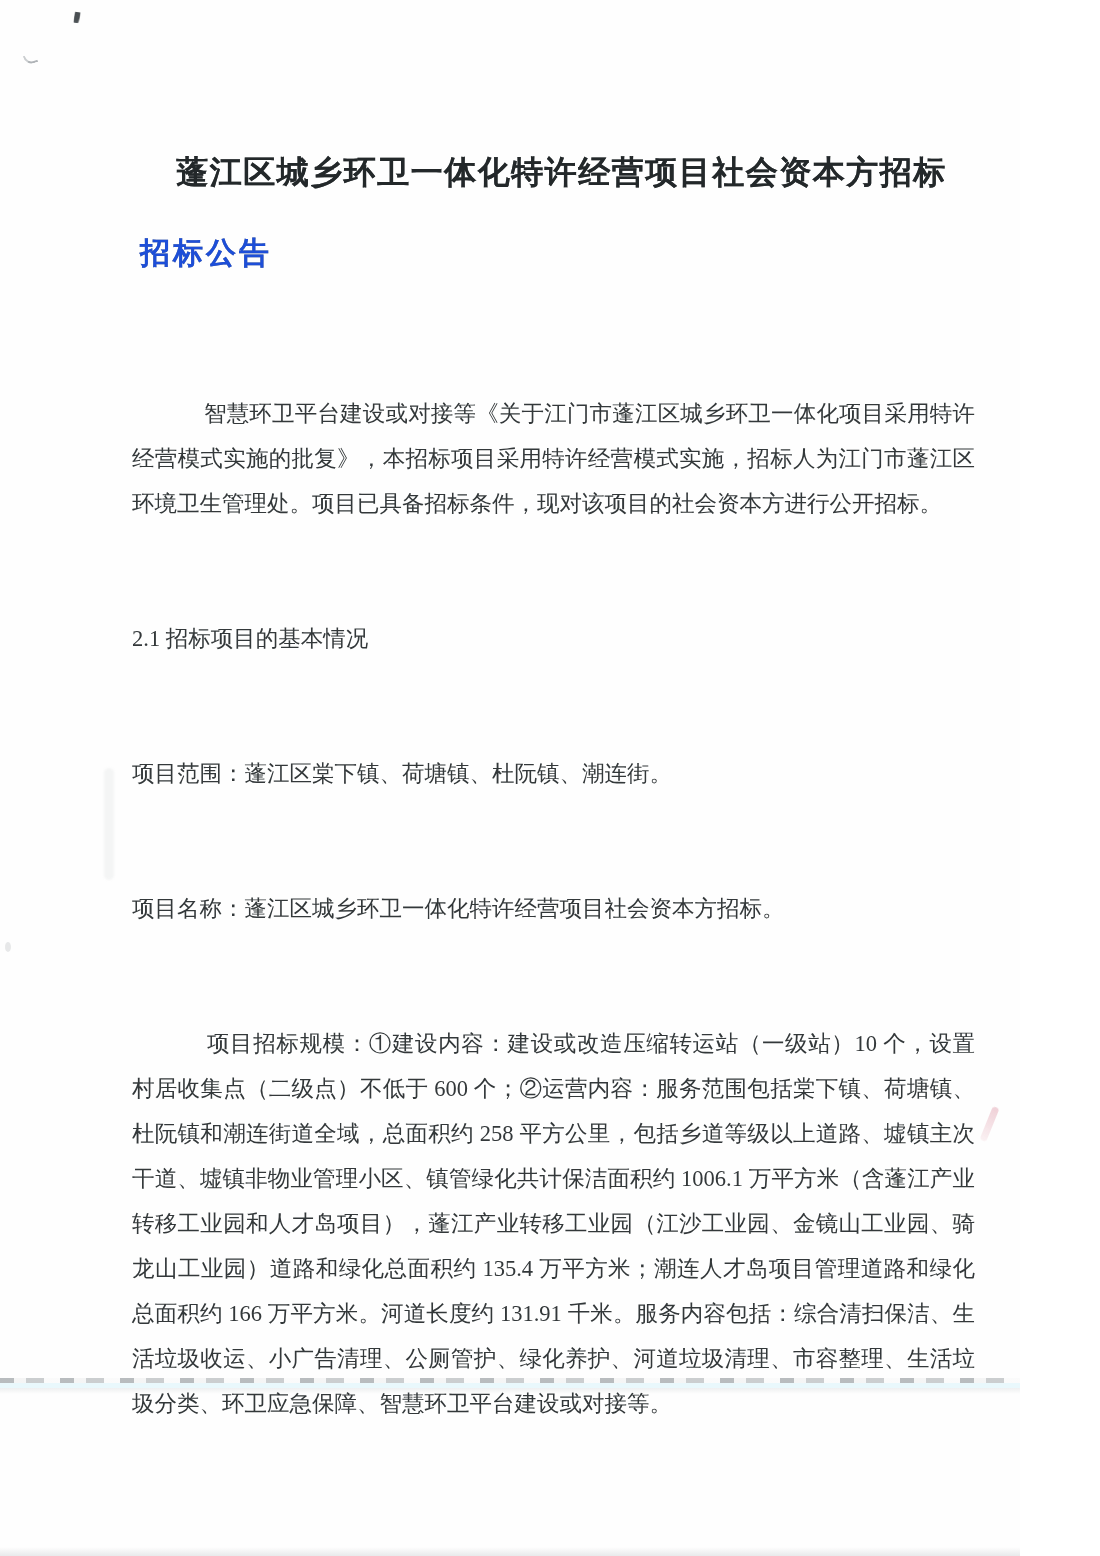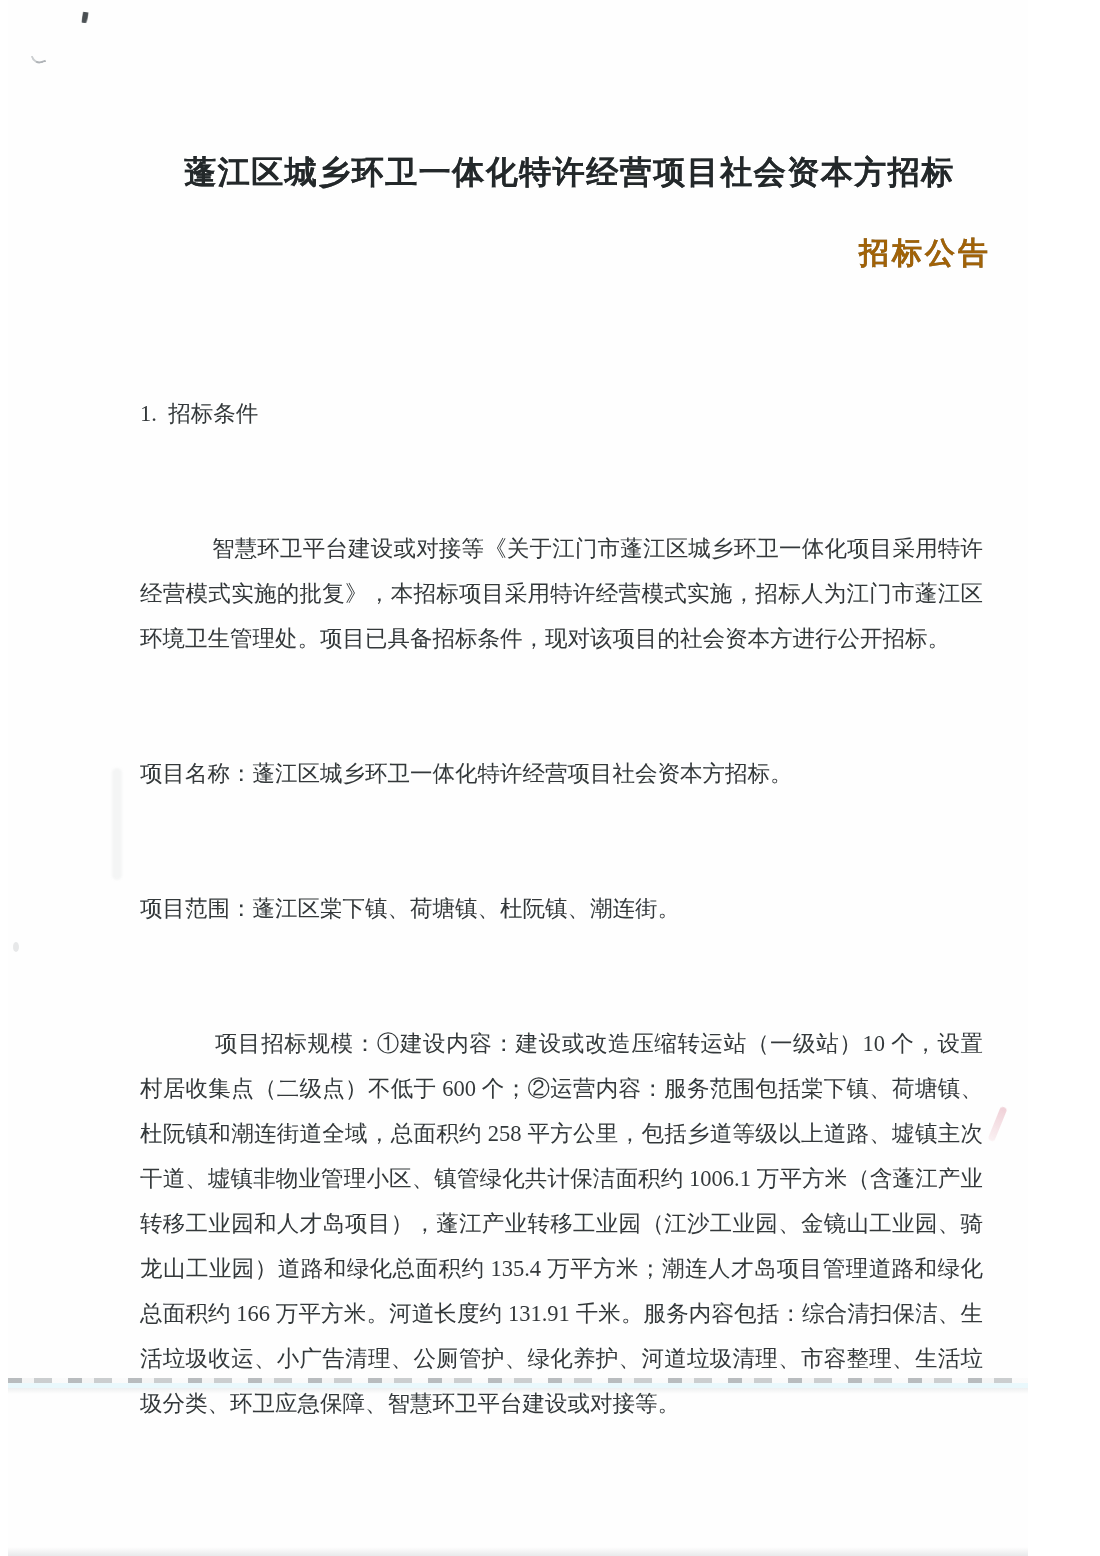--- a/index.html
+++ b/index.html
@@ -2,30 +2,30 @@
 <html><head>
 <meta charset="utf-8">
 <style>
   html,body{margin:0;padding:0;}
   body{
     width:1100px;height:1556px;
     background:#ffffff;
     font-family:"Liberation Serif","DejaVu Serif",serif;
     overflow:hidden;position:relative;
   }
-  .page{position:absolute;left:8px;top:0;width:1020px;height:1556px;overflow:hidden;background:#fefefe;}
+  .page{position:absolute;left:0;top:0;width:1020px;height:1556px;overflow:hidden;background:#fefefe;}
   .doc-title{
     position:absolute;left:140px;top:153px;width:843px;
     text-align:center;font-size:32px;font-weight:bold;color:#23282a;
     letter-spacing:1.5px;line-height:38px;
     text-shadow:0 0 0.6px rgba(30,35,38,.7);
   }
   .doc-subtitle{
     position:absolute;left:140px;top:236px;width:843px;
-    text-align:right;font-size:30px;font-weight:bold;color:#a16207;
+    text-align:left;font-size:30px;font-weight:bold;color:#1d4ed8;
     letter-spacing:3px;line-height:34px;
     text-shadow:0 0 0.5px rgba(40,48,45,.6);
   }
   .body-text{
     position:absolute;left:132px;top:301px;width:843px;
     font-size:22.5px;line-height:45px;color:#33383a;
     text-align:justify;text-justify:inter-ideograph;
     white-space:pre-wrap;
   }
   .body-text > div{margin:0;padding:0;}
@@ -80,24 +80,24 @@
 </style>
 </head>
 <body>
 
 <div class="page">
 
   <div class="doc-title">蓬江区城乡环卫一体化特许经营项目社会资本方招标</div>
   <div class="doc-subtitle">招标公告</div>
 
   <div class="body-text">
-    <div class="h-num">1.  招标条件</div>
     <div class="para-lg">智慧环卫平台建设或对接等《关于江门市蓬江区城乡环卫一体化项目采用特许经营模式实施的批复》，本招标项目采用特许经营模式实施，招标人为江门市蓬江区环境卫生管理处。项目已具备招标条件，现对该项目的社会资本方进行公开招标。</div>
+    <div class="h-num">2.1 招标项目的基本情况</div>
+    <div class="item-line">项目范围：蓬江区棠下镇、荷塘镇、杜阮镇、潮连街。</div>
     <div class="item-line">项目名称：蓬江区城乡环卫一体化特许经营项目社会资本方招标。</div>
-    <div class="item-line">项目范围：蓬江区棠下镇、荷塘镇、杜阮镇、潮连街。</div>
     <div class="para-item">项目招标规模：①建设内容：建设或改造压缩转运站（一级站）10 个，设置村居收集点（二级点）不低于 600 个；②运营内容：服务范围包括棠下镇、荷塘镇、杜阮镇和潮连街道全域，总面积约 258 平方公里，包括乡道等级以上道路、墟镇主次干道、墟镇非物业管理小区、镇管绿化共计保洁面积约 1006.1 万平方米（含蓬江产业转移工业园和人才岛项目），蓬江产业转移工业园（江沙工业园、金镜山工业园、骑龙山工业园）道路和绿化总面积约 135.4 万平方米；潮连人才岛项目管理道路和绿化总面积约 166 万平方米。河道长度约 131.91 千米。服务内容包括：综合清扫保洁、生活垃圾收运、小广告清理、公厕管护、绿化养护、河道垃圾清理、市容整理、生活垃圾分类、环卫应急保障、智慧环卫平台建设或对接等。</div>
     
     
     
     
   </div>
 
   <div>
     <div class="seal-ring seal1-ring"></div>
     <span class="seal-char s1" style="left:1083px;top:425px;transform:translate(-50%,-50%) rotate(-52deg);">境</span>

